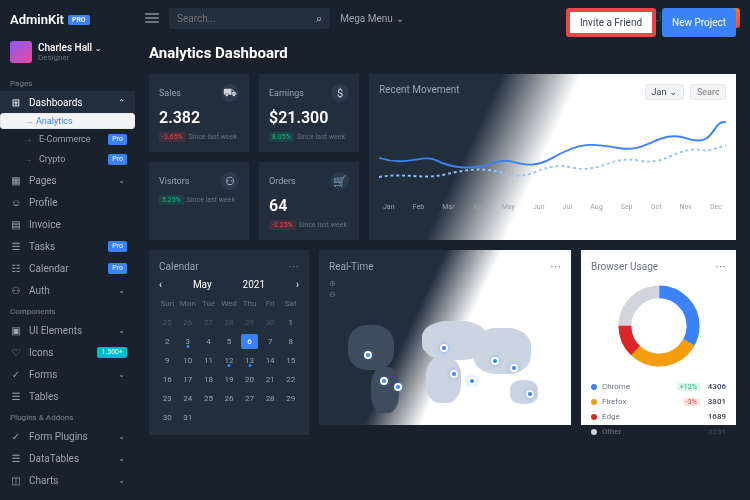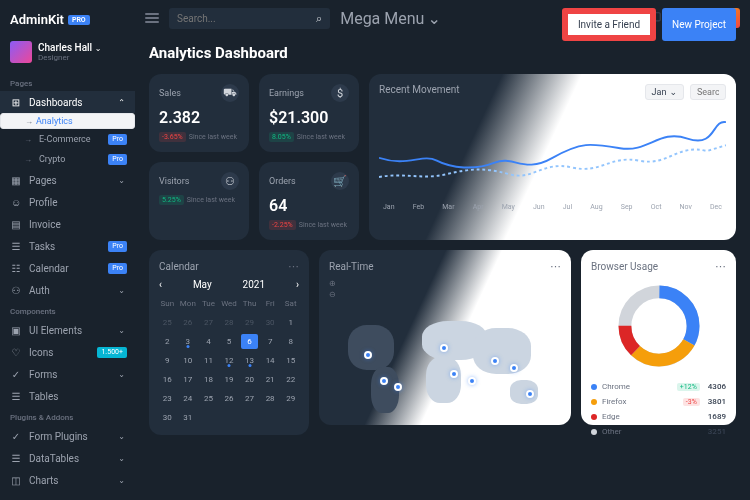--- a/index.html
+++ b/index.html
@@ -23,51 +23,51 @@
 .nav-badge{position:absolute;right:8px;background:#3b82f6;color:#fff;font-size:7px;padding:0 4px;border-radius:2px;line-height:11px}
 .nav-badge.cnt{background:#06b6d4}
 .chev{margin-left:auto;font-size:8px}
 .arr{font-size:8px;color:#6b7280}
 .main{flex:1;display:flex;flex-direction:column;min-width:0}
 .topbar{height:36px;display:flex;align-items:center;padding:0 10px;gap:10px}
 .hamburger{display:flex;flex-direction:column;gap:2px;cursor:pointer}
 .hamburger span{width:14px;height:2px;background:#6b7280;border-radius:1px}
 .search{flex:0 0 130px;background:#222e3c;border-radius:3px;display:flex;align-items:center;padding:4px 8px;gap:6px}
 .search input{background:none;border:none;color:#9ca3af;font-size:10px;outline:none;flex:1}
-.mega{font-size:16px;color:#9ca3af;cursor:pointer;display:flex;align-items:center;gap:3px}
+.mega{font-size:10px;color:#9ca3af;cursor:pointer;display:flex;align-items:center;gap:3px}
 .topbar-right{margin-left:auto;display:flex;align-items:center;gap:10px}
 .tb-icon{width:14px;height:14px;color:#374151;cursor:pointer;position:relative}
 .tb-icon.dot::after{content:'';position:absolute;top:-1px;right:-1px;width:4px;height:4px;background:#3b82f6;border-radius:50%}
 .flag{width:14px;height:14px;border-radius:50%;background:linear-gradient(180deg,#dc2626 33%,#fff 33% 66%,#3b82f6 66%)}
 .tb-avatar{width:20px;height:20px;border-radius:3px;background:linear-gradient(135deg,#f59e0b,#ef4444)}
 .content{padding:8px 14px;flex:1;overflow:auto}
 .page-title{font-size:15px;color:#fff;margin-bottom:12px}
 .page-title b{font-weight:700}
 .row{display:flex;gap:10px;margin-bottom:10px}
-.card{background:#222e3c;border-radius:12px;padding:10px}
+.card{background:#222e3c;border-radius:0;padding:10px}
 .card.light{background:#fff;color:#374151}
 .stat-card{width:100px;height:78px}
 .stat-hdr{display:flex;justify-content:space-between;align-items:center;margin-bottom:6px}
 .stat-title{font-size:9px;color:#9ca3af}
 .stat-icon{width:18px;height:18px;border-radius:50%;background:#2d3a4b;display:flex;align-items:center;justify-content:center}
 .stat-val{font-size:16px;font-weight:600;color:#fff;margin-bottom:6px}
 .stat-ft{font-size:7px;color:#6b7280}
 .pct{padding:1px 3px;border-radius:2px;margin-right:3px}
 .pct.neg{color:#ef4444;background:rgba(239,68,68,.15)}
 .pct.pos{color:#10b981;background:rgba(16,185,129,.15)}
 .chart-card{flex:1;min-width:0;position:relative;height:166px;background:linear-gradient(115deg,#222e3c 0%,#222e3c 30%,#fff 48%,#fff 100%)}
 .chart-title{font-size:10px;color:#9ca3af;margin-bottom:8px}
 .chart-ctrl{position:absolute;top:10px;right:10px;display:flex;gap:6px;align-items:center}
 .sel{background:#f3f4f6;border:1px solid #e5e7eb;border-radius:3px;padding:2px 6px;font-size:9px;color:#374151;display:flex;align-items:center;gap:3px}
 .chart-search{background:#f3f4f6;border:1px solid #e5e7eb;border-radius:3px;padding:2px 6px;font-size:9px;color:#9ca3af;width:36px}
 .chart-svg{width:100%;height:100px}
 .chart-months{display:flex;justify-content:space-between;font-size:7px;color:#9ca3af;padding:0 4px}
 .actions{position:absolute;top:8px;right:14px;display:flex;gap:6px}
 .btn{padding:5px 10px;border-radius:3px;font-size:10px;cursor:pointer;border:none}
-.btn-outline{background:#fff;color:#374151;border:6px solid #ef4444}
+.btn-outline{background:#fff;color:#374151;border:4px solid #ef4444}
 .btn-primary{background:#3b82f6;color:#fff}
 .cal-card{width:160px}
 .cal-hdr{display:flex;justify-content:space-between;align-items:center;margin-bottom:6px}
 .cal-title{font-size:10px;color:#9ca3af}
 .dots{color:#6b7280;cursor:pointer}
 .cal-nav{display:flex;justify-content:space-between;align-items:center;margin-bottom:6px;color:#fff;font-size:10px}
 .cal-nav span{cursor:pointer}
 .cal-grid{display:grid;grid-template-columns:repeat(7,1fr);gap:4px;font-size:8px;text-align:center}
 .cal-dow{color:#6b7280;padding:3px 0}
 .cal-day{padding:3px 0;color:#9ca3af;cursor:pointer}

